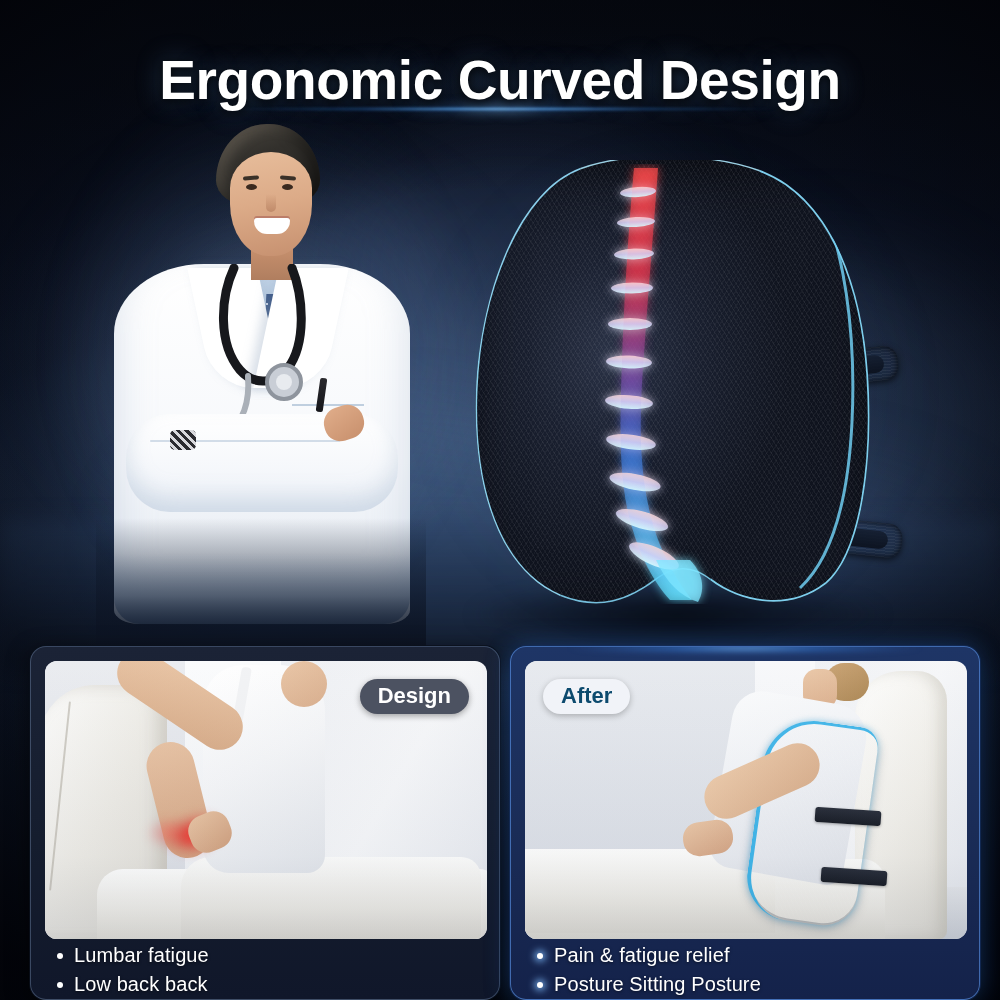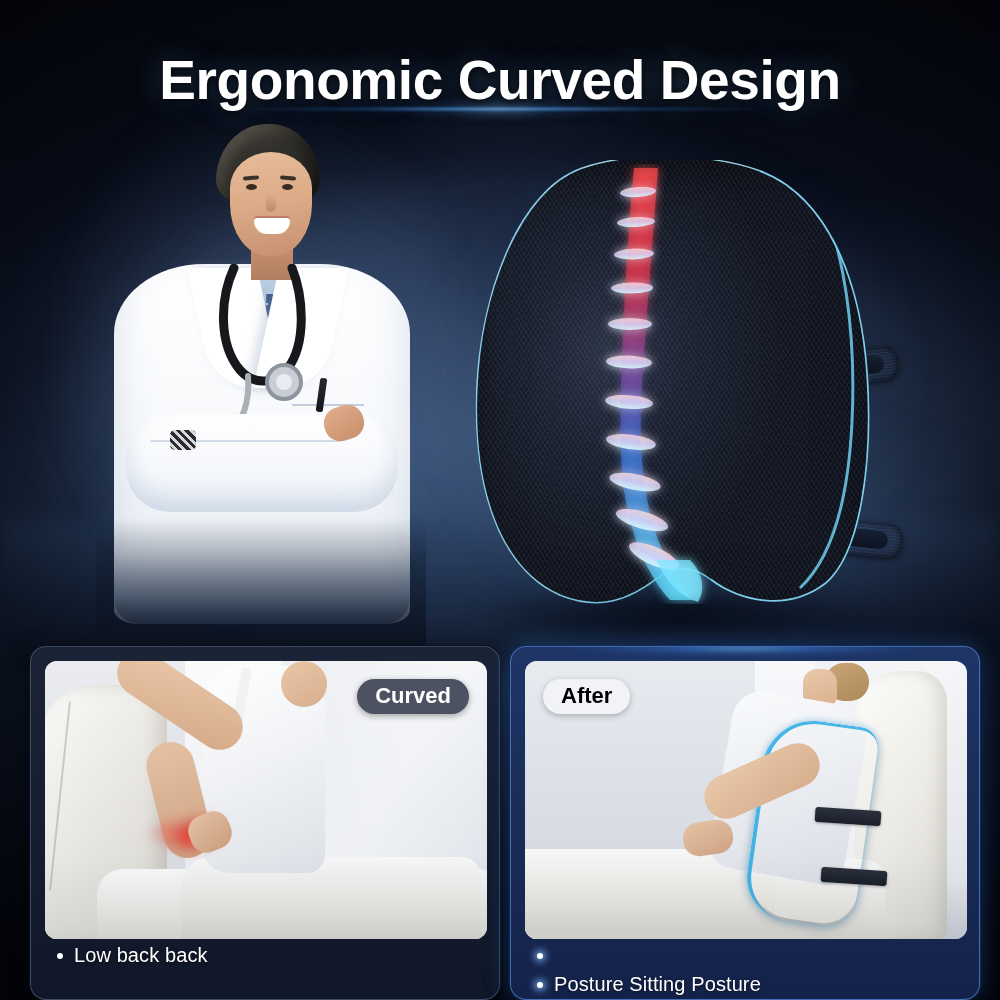--- a/index.html
+++ b/index.html
@@ -291,21 +291,21 @@
   .photo-shade{ position:absolute; inset:0;
              background:linear-gradient(180deg, rgba(255,255,255,0.06) 0%, rgba(120,135,160,0.05) 70%, rgba(60,75,100,0.12) 100%); }
 
   
   .badge{
     position:absolute; z-index:6; font-weight:700; font-size:22px;
     padding:5px 18px 7px; border-radius:20px; line-height:1.05;
   }
   .badge.before{ right:18px; top:18px; background:#4c5261; color:#ffffff;
                  box-shadow:0 2px 6px rgba(0,0,0,0.35); }
-  .badge.after{ left:18px; top:18px; background:#f1f3f8; color:#000000;
+  .badge.after{ left:18px; top:18px; background:#f1f3f8; color:#0c4a6e;
                  box-shadow:0 2px 6px rgba(0,0,0,0.25); }
 
   
   .blist{ position:absolute; left:26px; top:294px; width:420px; }
   .bitem{ display:flex; align-items:center; gap:11px; height:29px; }
   .dot{ width:6px; height:6px; border-radius:50%; background:#ffffff; flex:none; }
   .panel.after .dot{ box-shadow:0 0 7px 3px rgba(130,190,255,0.75); }
   .btxt{ color:#ffffff; font-size:20px; font-weight:400; letter-spacing:0.1px;
          text-shadow:0 1px 3px rgba(0,0,0,0.55); white-space:nowrap; }
 </style>
@@ -437,23 +437,27 @@
         <div class="bf-legs"></div>
         <div class="bf-torso"></div>
         <div class="bf-strap"></div>
         <div class="bf-shoulder"></div>
         <div class="bf-arm"></div>
         <div class="bf-forearm"></div>
         <div class="bf-pain2"></div>
         <div class="bf-pain"></div>
         <div class="bf-hand"></div>
         <div class="photo-shade"></div>
-        <div class="badge before">Curved</div>
+        <div class="badge before">Design</div>
       </div>
       <div class="blist">
+        <div class="bitem">
+          <span class="dot"></span>
+          <span class="btxt">Lumbar fatigue</span>
+        </div>
         <div class="bitem">
           <span class="dot"></span>
           <span class="btxt">Low back back</span>
         </div>
         <div class="bitem">
           
           
         </div>
       </div>
     </div>
@@ -474,20 +478,21 @@
         <div class="af-strap s1"></div>
         <div class="af-strap s2"></div>
         <div class="af-arm"></div>
         <div class="af-hand"></div>
         <div class="photo-shade"></div>
         <div class="badge after">After</div>
       </div>
       <div class="blist">
         <div class="bitem">
           <span class="dot"></span>
+          <span class="btxt">Pain &amp; fatigue relief</span>
         </div>
         <div class="bitem">
           <span class="dot"></span>
           <span class="btxt">Posture Sitting Posture</span>
         </div>
       </div>
     </div>
 
   </div>
 </div>

